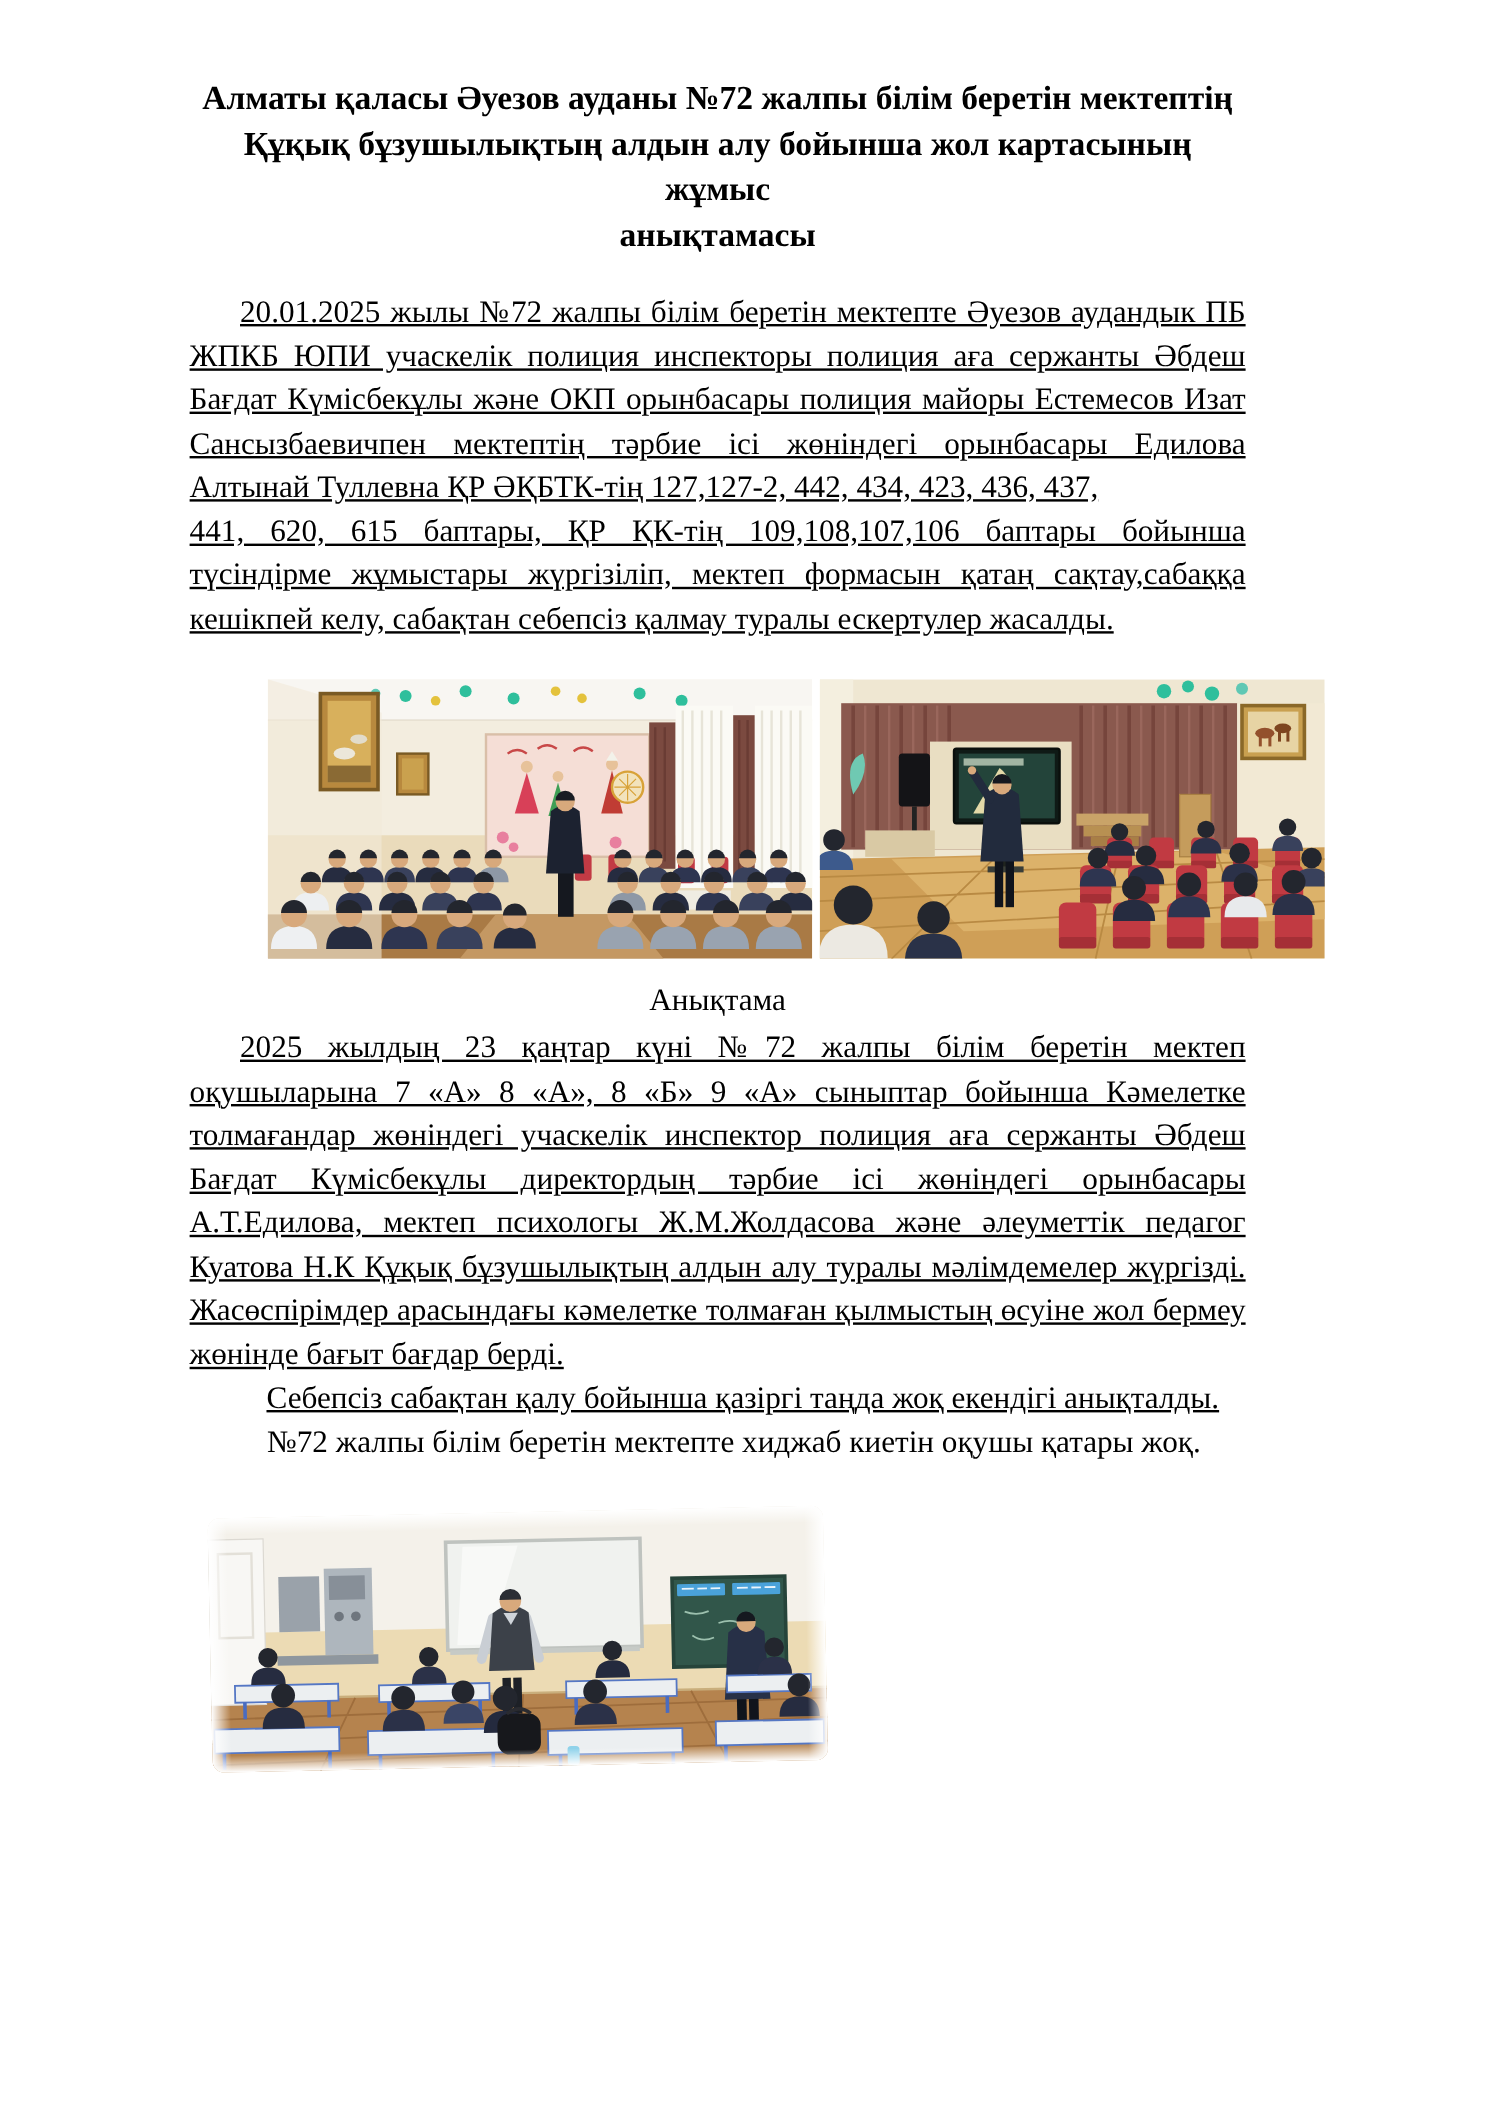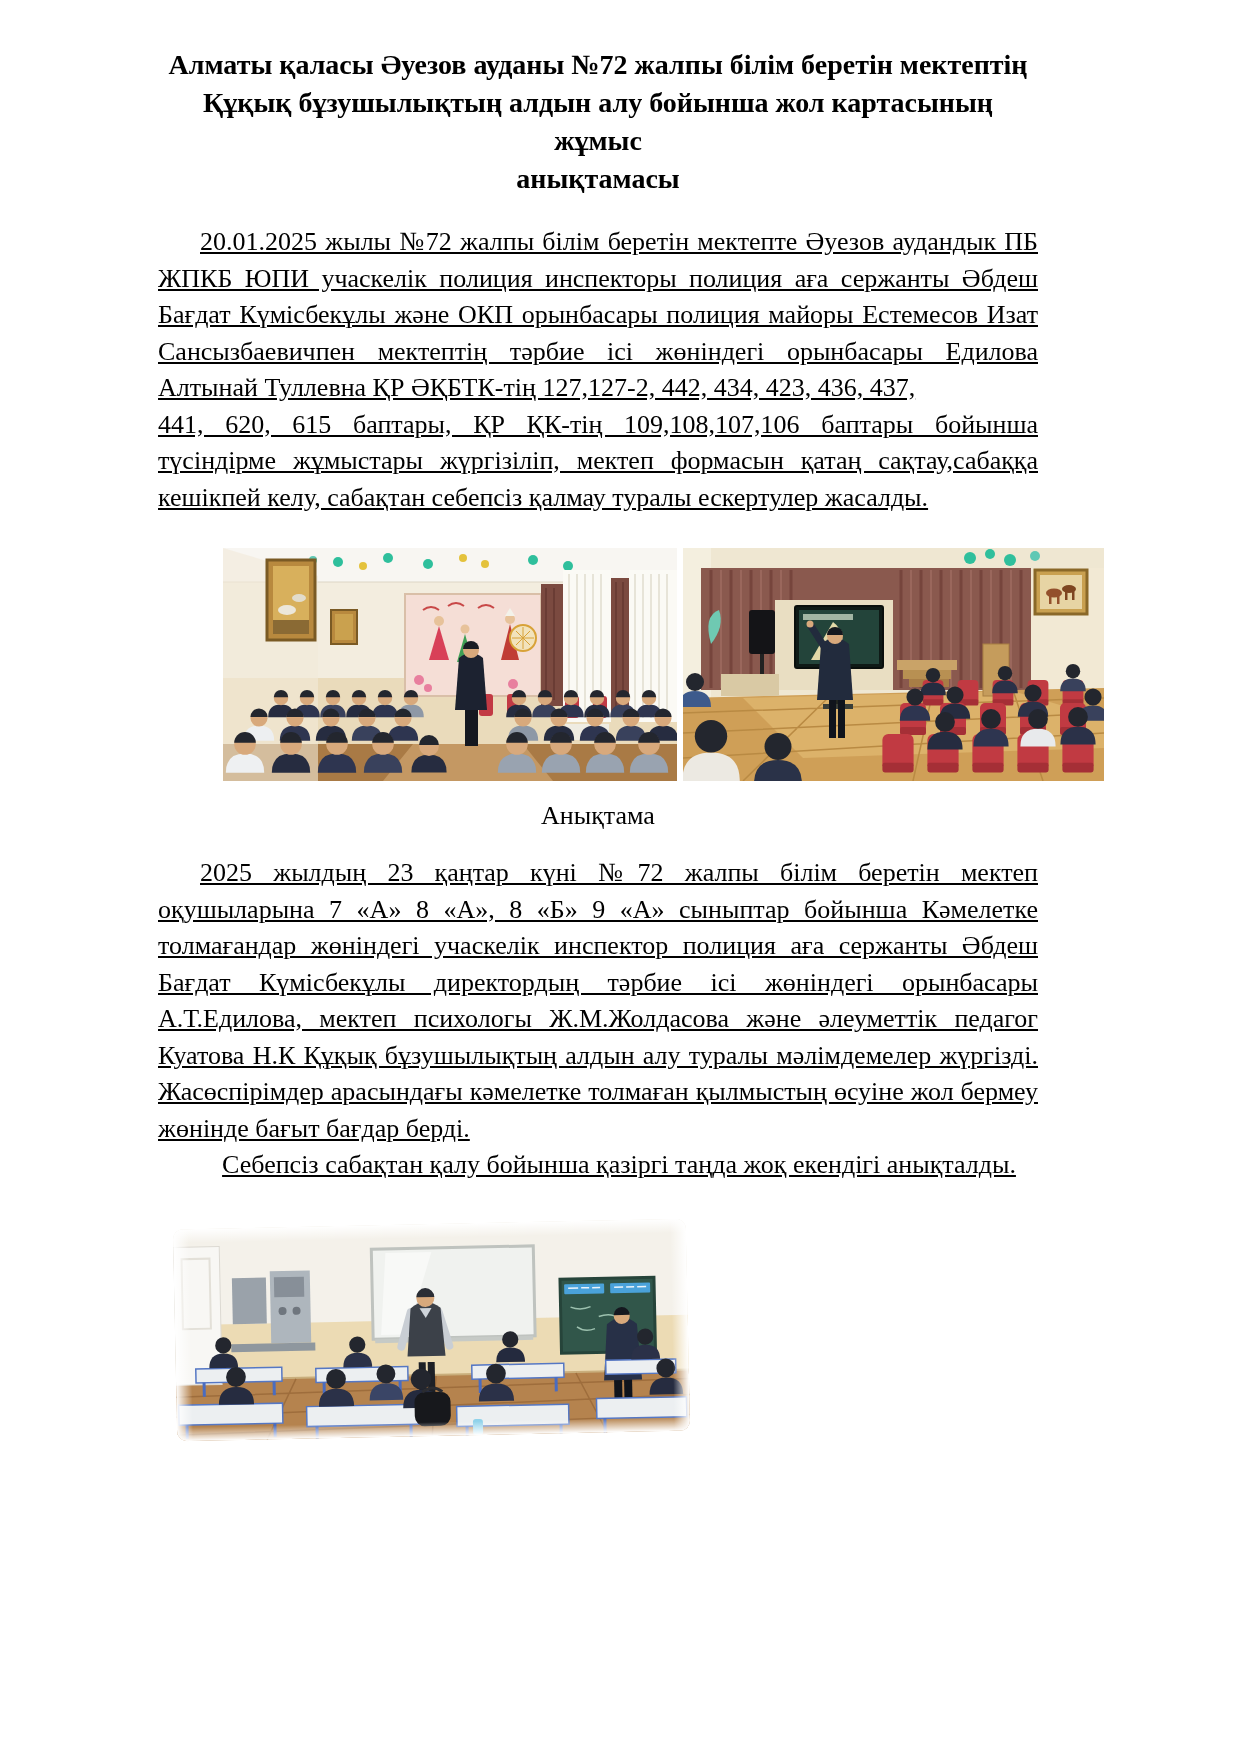--- a/index.html
+++ b/index.html
@@ -5,21 +5,21 @@
   html,body{margin:0;padding:0;background:#ffffff;}
   .page{
     position:relative;
     width:1241px;
     height:1755px;
     background:#ffffff;
     font-family:"Liberation Serif","DejaVu Serif",serif;
     color:#000000;
     overflow:hidden;
     box-sizing:border-box;
-    padding:46px 203px 0 158px;
+    padding:64px 203px 0 158px;
   }
   .doc-title{
     font-size:28px;
     font-weight:bold;
     line-height:38px;
     text-align:center;
     white-space:pre-line;
     margin:0 0 26px 0;
   }
   .body-text{
@@ -28,21 +28,21 @@
     text-align:justify;
     margin:0;
   }
   .indent{text-indent:42px;text-decoration:underline;}
   .indent-small{text-indent:27px;}
   .no-justify{text-align:center;}
   .caption{
     font-size:26px;
     line-height:36px;
     text-align:center;
-    margin:17px 0 21px 0;
+    margin:17px 0 3px 0;
   }
   .photo-row{
     margin:32px 0 0 65px;
     width:883px;
     height:233px;
     display:flex;
     gap:6px;
   }
   .photo-frame{position:relative;overflow:hidden;}
   .photo-frame svg{display:block;}
@@ -312,20 +312,21 @@
         <use href="#stub" transform="translate(95,200) scale(1.5)" color="#2a3248"></use>
       </g>
     </svg>
     </div>
   </div>
 
   <p class="caption">Анықтама</p>
 
   <p class="body-text indent">2025 жылдың 23 қаңтар күні №72 жалпы білім беретін мектеп оқушыларына 7 «А» 8 «А», 8 «Б» 9 «А» сыныптар бойынша Кәмелетке толмағандар жөніндегі учаскелік инспектор полиция аға сержанты Әбдеш Бағдат Күмісбекұлы директордың тәрбие ісі жөніндегі орынбасары А.Т.Едилова, мектеп психологы Ж.М.Жолдасова және әлеуметтік педагог Куатова Н.К Құқық бұзушылықтың алдын алу туралы мәлімдемелер жүргізді. Жасөспірімдер арасындағы кәмелетке толмаған қылмыстың өсуіне жол бермеу жөнінде бағыт бағдар берді.</p>
   <p class="body-text indent no-justify">Себепсіз сабақтан қалу бойынша қазіргі таңда жоқ екендігі анықталды.</p>
+  <p class="body-text indent-small no-justify">№72 жалпы білім беретін мектепте хиджаб киетін оқушы қатары жоқ.</p>
 
   <div class="photo-classroom">
     <svg width="513" height="212" viewBox="0 0 513 212" xmlns="http://www.w3.org/2000/svg">
       <rect width="513" height="212" fill="#f2efe8"></rect>
       <rect width="513" height="96" fill="#f4f1ea"></rect>
       <rect y="96" width="513" height="56" fill="#ecdbb4"></rect>
       <rect y="150" width="513" height="3" fill="#c9ae7c"></rect>
       <rect y="152" width="513" height="60" fill="#b5834e"></rect>
       <g stroke="#9e6d3c" stroke-width="1.5">
         <path d="M0,168 L513,160 M0,188 L513,176 M0,206 L513,196 M120,152 L90,212 M260,152 L255,212 M400,152 L430,212"></path>

